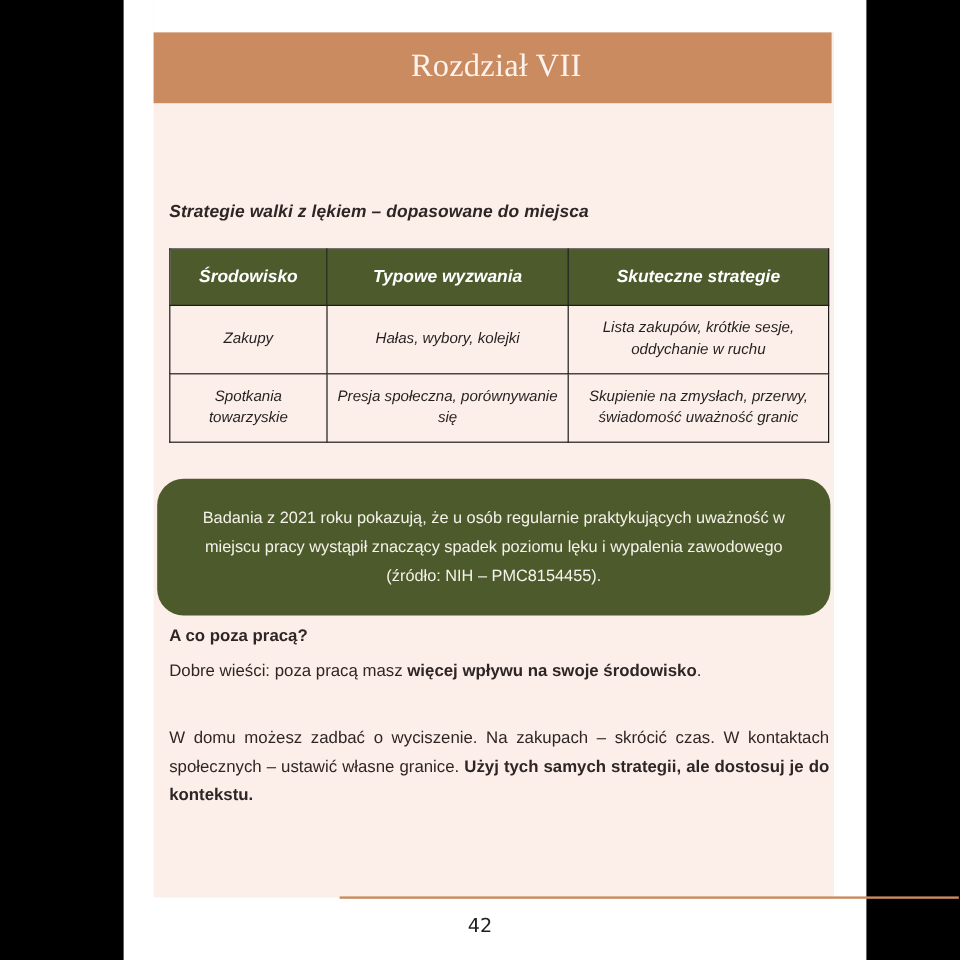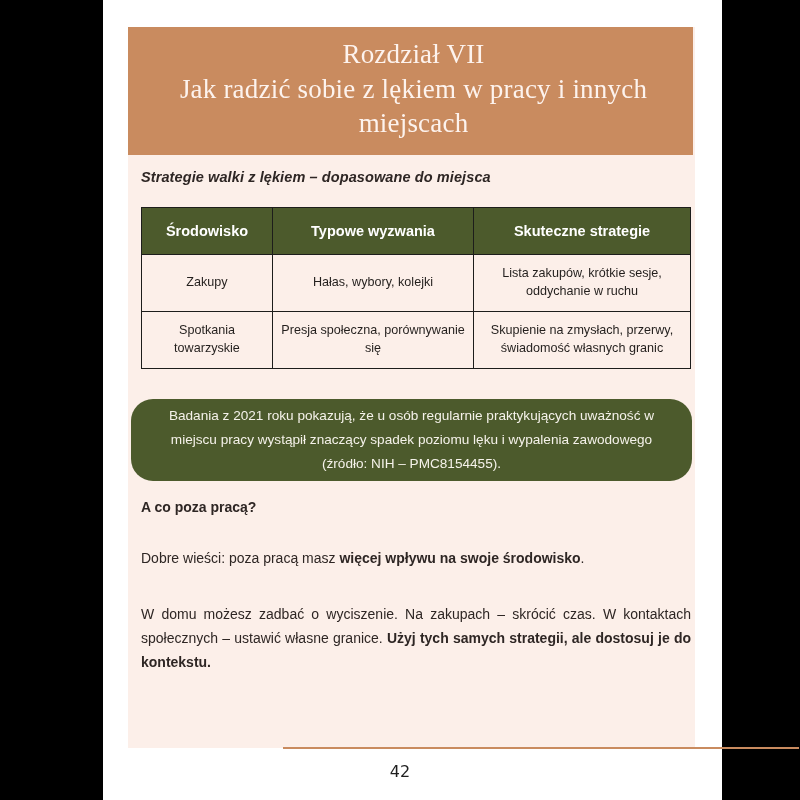--- a/index.html
+++ b/index.html
@@ -91,20 +91,21 @@
     width: 549px;
     border-collapse: collapse;
     table-layout: fixed;
   }
   .tbl th, .tbl td {
     border: 1.4px solid #1d1d1b;
     text-align: center;
     vertical-align: middle;
     padding: 7px 8px;
     line-height: 1.42;
+    font-style: italic;
   }
   .tbl th {
     background: #4c5a2c;
     color: #ffffff;
     font-size: 14.5px;
     font-weight: bold;
     height: 47px;
   }
   .tbl td {
     background: #fcefe9;
@@ -116,38 +117,38 @@
   .col-1 { width: 131px; }
   .col-2 { width: 201px; }
   .col-3 { width: 217px; }
 
   
   .callout {
     position: absolute;
     left: 3px;
     top: 399px;
     width: 561px;
-    height: 82px;
+    height: 114px;
     background: #4c5a2c;
     border-radius: 22px;
     color: #f5f2ea;
     font-size: 13.6px;
     line-height: 1.75;
     text-align: center;
     display: flex;
     align-items: center;
     justify-content: center;
     padding: 6px 24px;
   }
 
   
   .lead-q {
     position: absolute;
     left: 13px;
-    top: 499px;
+    top: 521px;
     width: 545px;
     font-size: 14px;
     font-weight: bold;
     color: #2e2624;
   }
   .lead-a {
     position: absolute;
     left: 13px;
     top: 548px;
     width: 545px;
@@ -194,21 +195,20 @@
 
   <div class="band band-left"></div>
   <div class="band band-right"></div>
 
   <div class="page">
 
     <div class="page-top-white"></div>
 
     <div class="chapter-band">
       <div class="chapter-num">Rozdział VII</div>
-      <div class="chapter-title">Jak radzić sobie z lękiem w pracy i innych miejscach</div>
     </div>
 
     <div class="section-heading">Strategie walki z lękiem – dopasowane do miejsca</div>
 
     <table class="tbl">
       <colgroup>
         <col class="col-1">
           <col class="col-2">
           <col class="col-3">
       </colgroup>
@@ -221,21 +221,21 @@
       </thead>
       <tbody>
         <tr>
           <td>Zakupy</td>
           <td>Hałas, wybory, kolejki</td>
           <td>Lista zakupów, krótkie sesje, oddychanie w ruchu</td>
         </tr>
         <tr>
           <td>Spotkania towarzyskie</td>
           <td>Presja społeczna, porównywanie się</td>
-          <td>Skupienie na zmysłach, przerwy, świadomość własnych granic</td>
+          <td>Skupienie na zmysłach, przerwy, świadomość uważność granic</td>
         </tr>
       </tbody>
     </table>
 
     <div class="callout">
       <span>Badania z 2021 roku pokazują, że u osób regularnie praktykujących uważność w miejscu pracy wystąpił znaczący spadek poziomu lęku i wypalenia zawodowego (źródło: NIH – PMC8154455).</span>
     </div>
 
     <div class="lead-q">A co poza pracą?</div>
 

